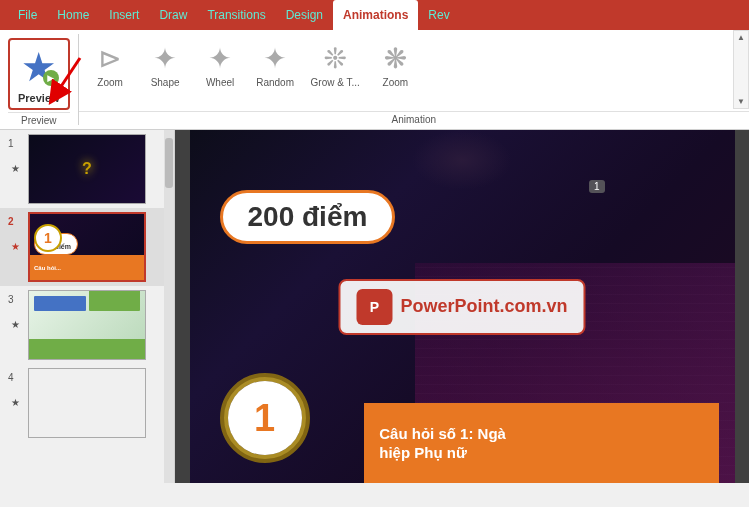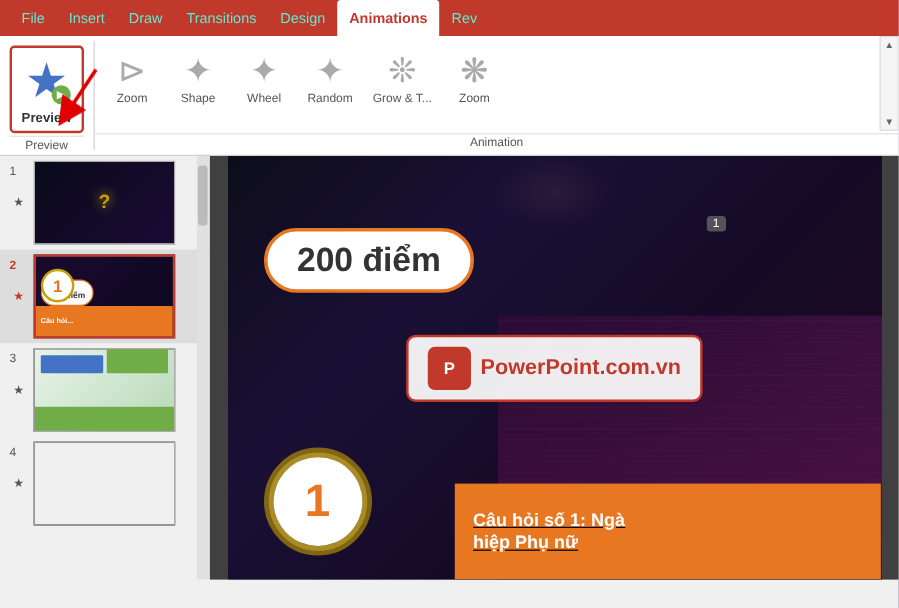--- a/index.html
+++ b/index.html
@@ -270,28 +270,27 @@
       background: rgba(100,100,100,0.8);
       color: white;
       font-size: 10px;
       padding: 1px 5px;
       border-radius: 3px;
     }
 
     .bottom-orange-bar {
       position: absolute;
       bottom: 0;
-      right: 1px;
+      right: 16px;
       width: 65%;
       height: 80px;
       background: #e87722;
       display: flex;
       align-items: center;
       padding: 10px 15px;
-      text-decoration: underline;
     }
 
     .bottom-text {
       color: white;
       font-size: 15px;
       font-weight: bold;
       line-height: 1.3;
     }
 
     
@@ -338,20 +337,21 @@
       width: 320px;
       height: 220px;
       background: linear-gradient(to top, rgba(100,20,80,0.6), rgba(60,10,60,0.3));
     }
   </style>
 </head>
 <body>
 
 <div class="menu-tabs">
   <div class="menu-tab">File</div>
+  <div class="menu-tab">Home</div>
   <div class="menu-tab">Insert</div>
   <div class="menu-tab">Draw</div>
   <div class="menu-tab">Transitions</div>
   <div class="menu-tab">Design</div>
   <div class="menu-tab active">Animations</div>
   <div class="menu-tab">Rev</div>
 </div>
 
 <div class="ribbon-content">
 

